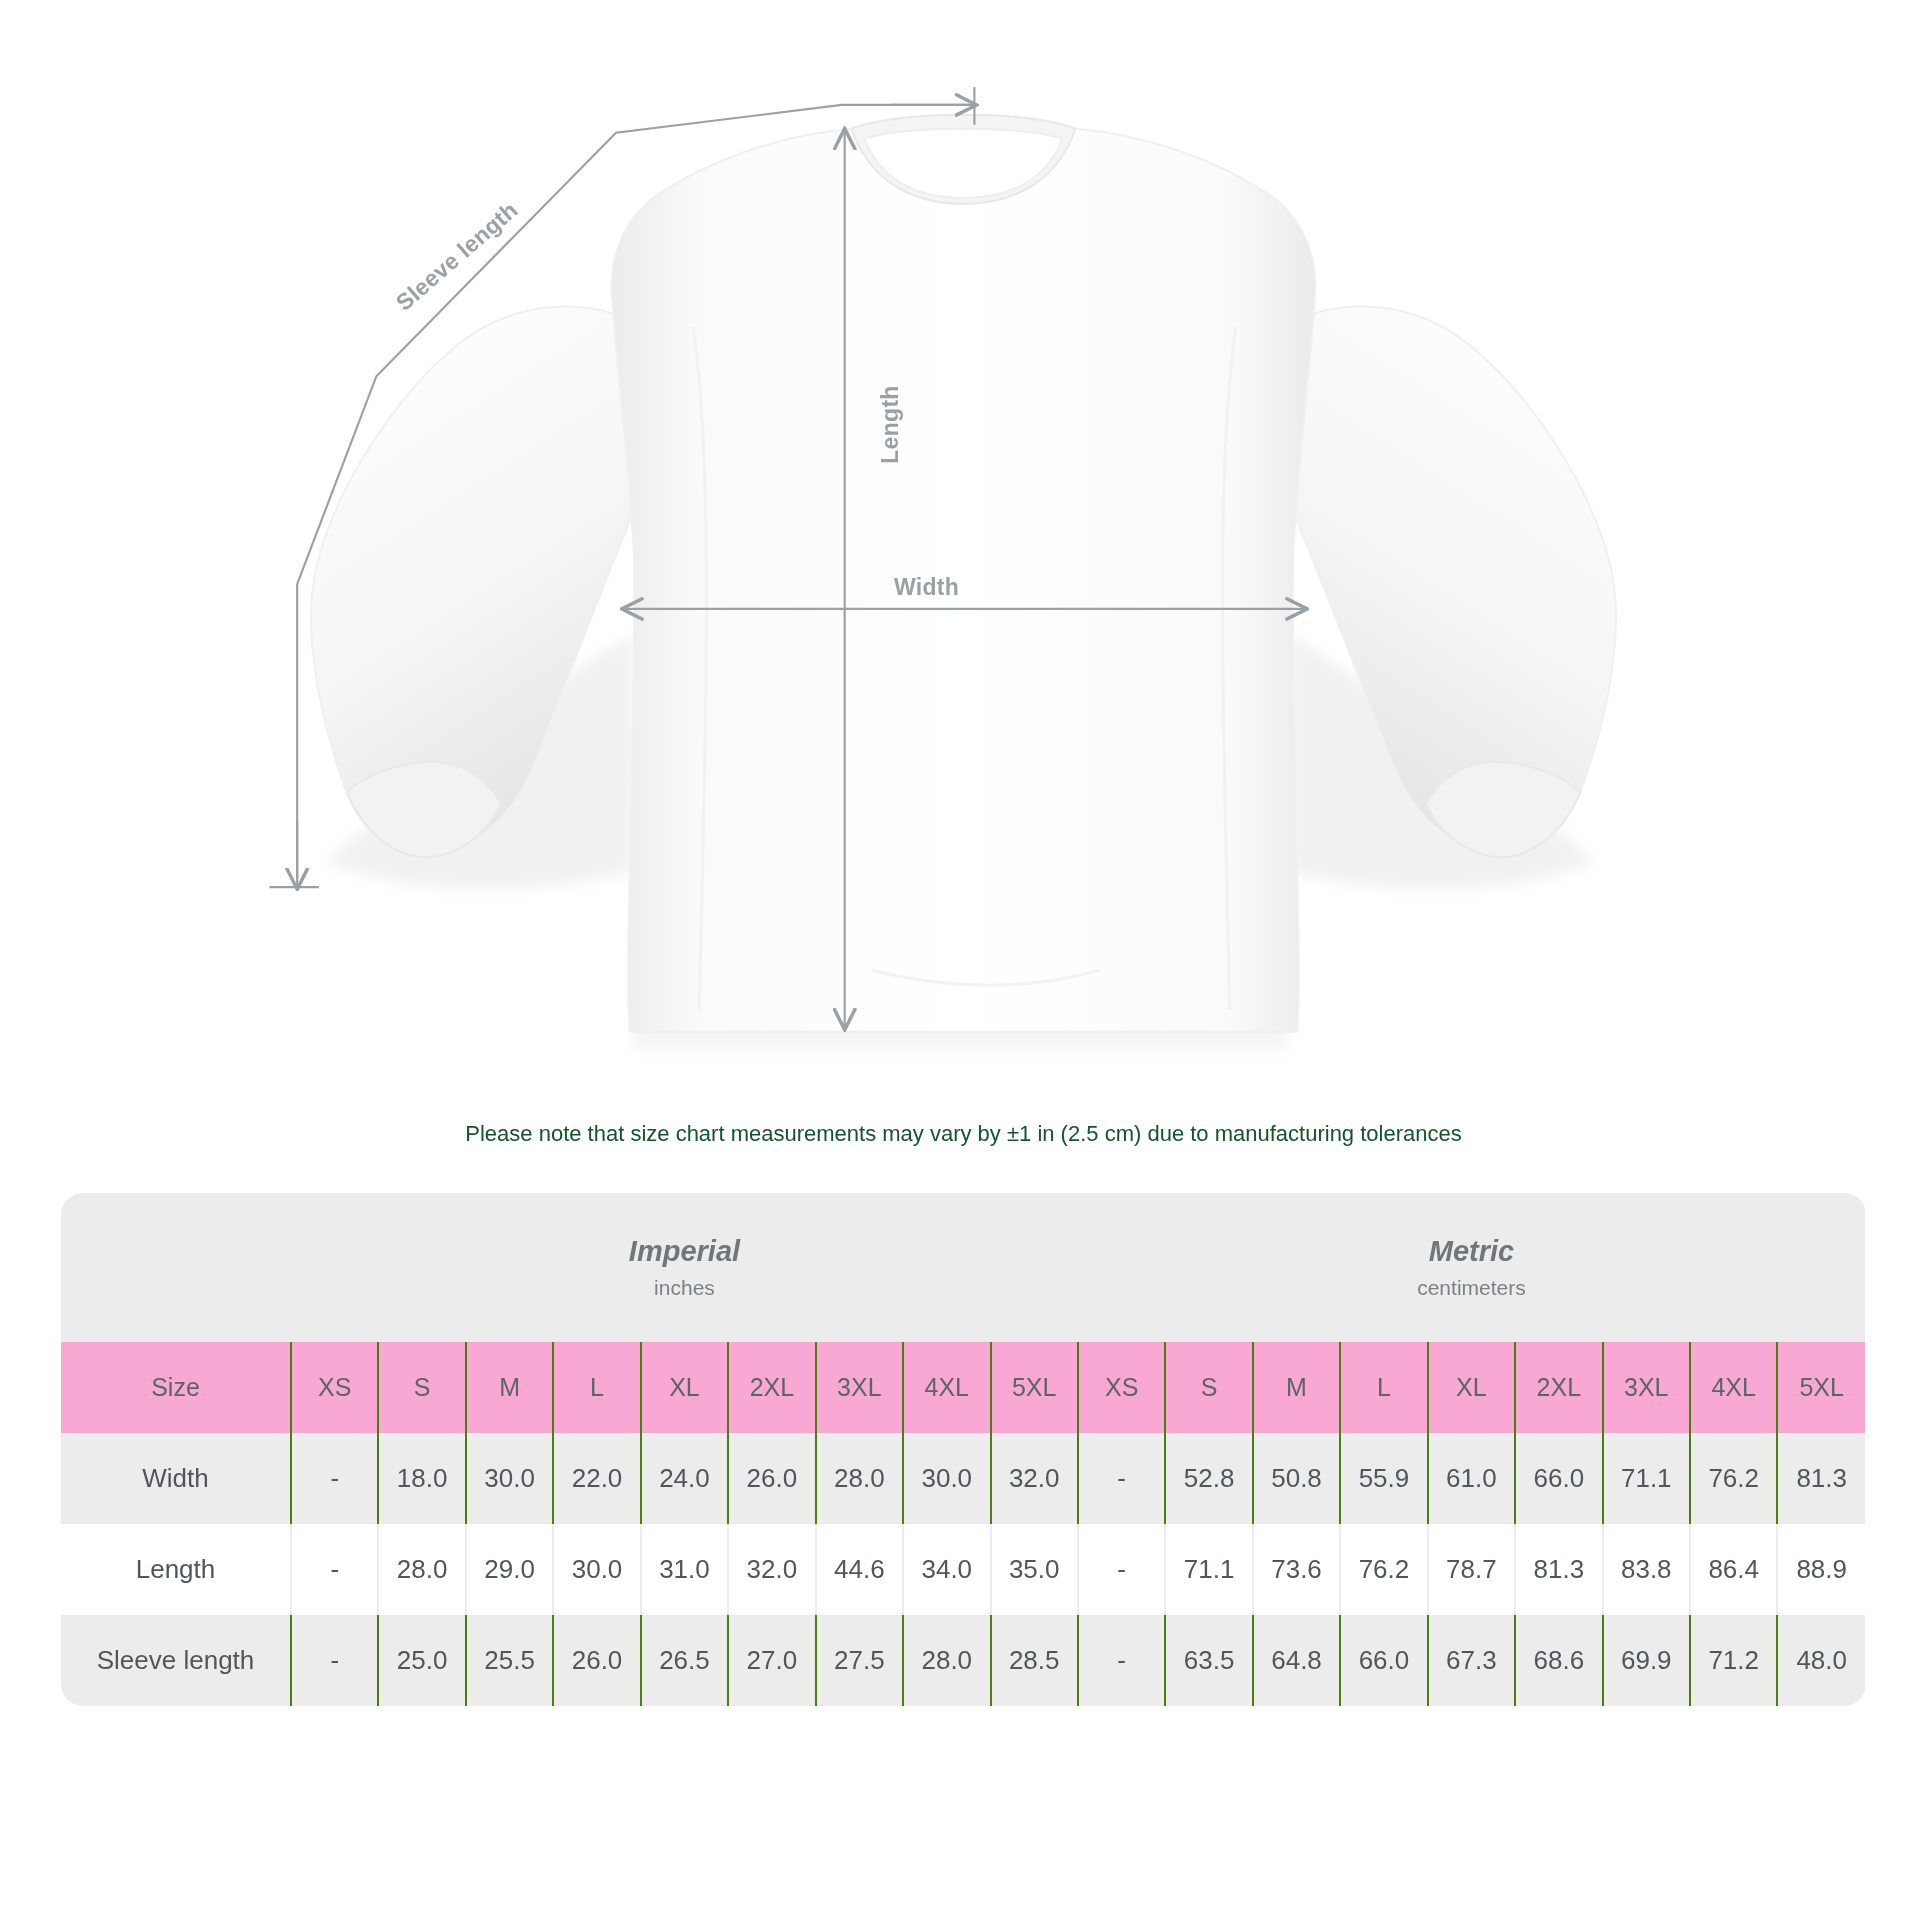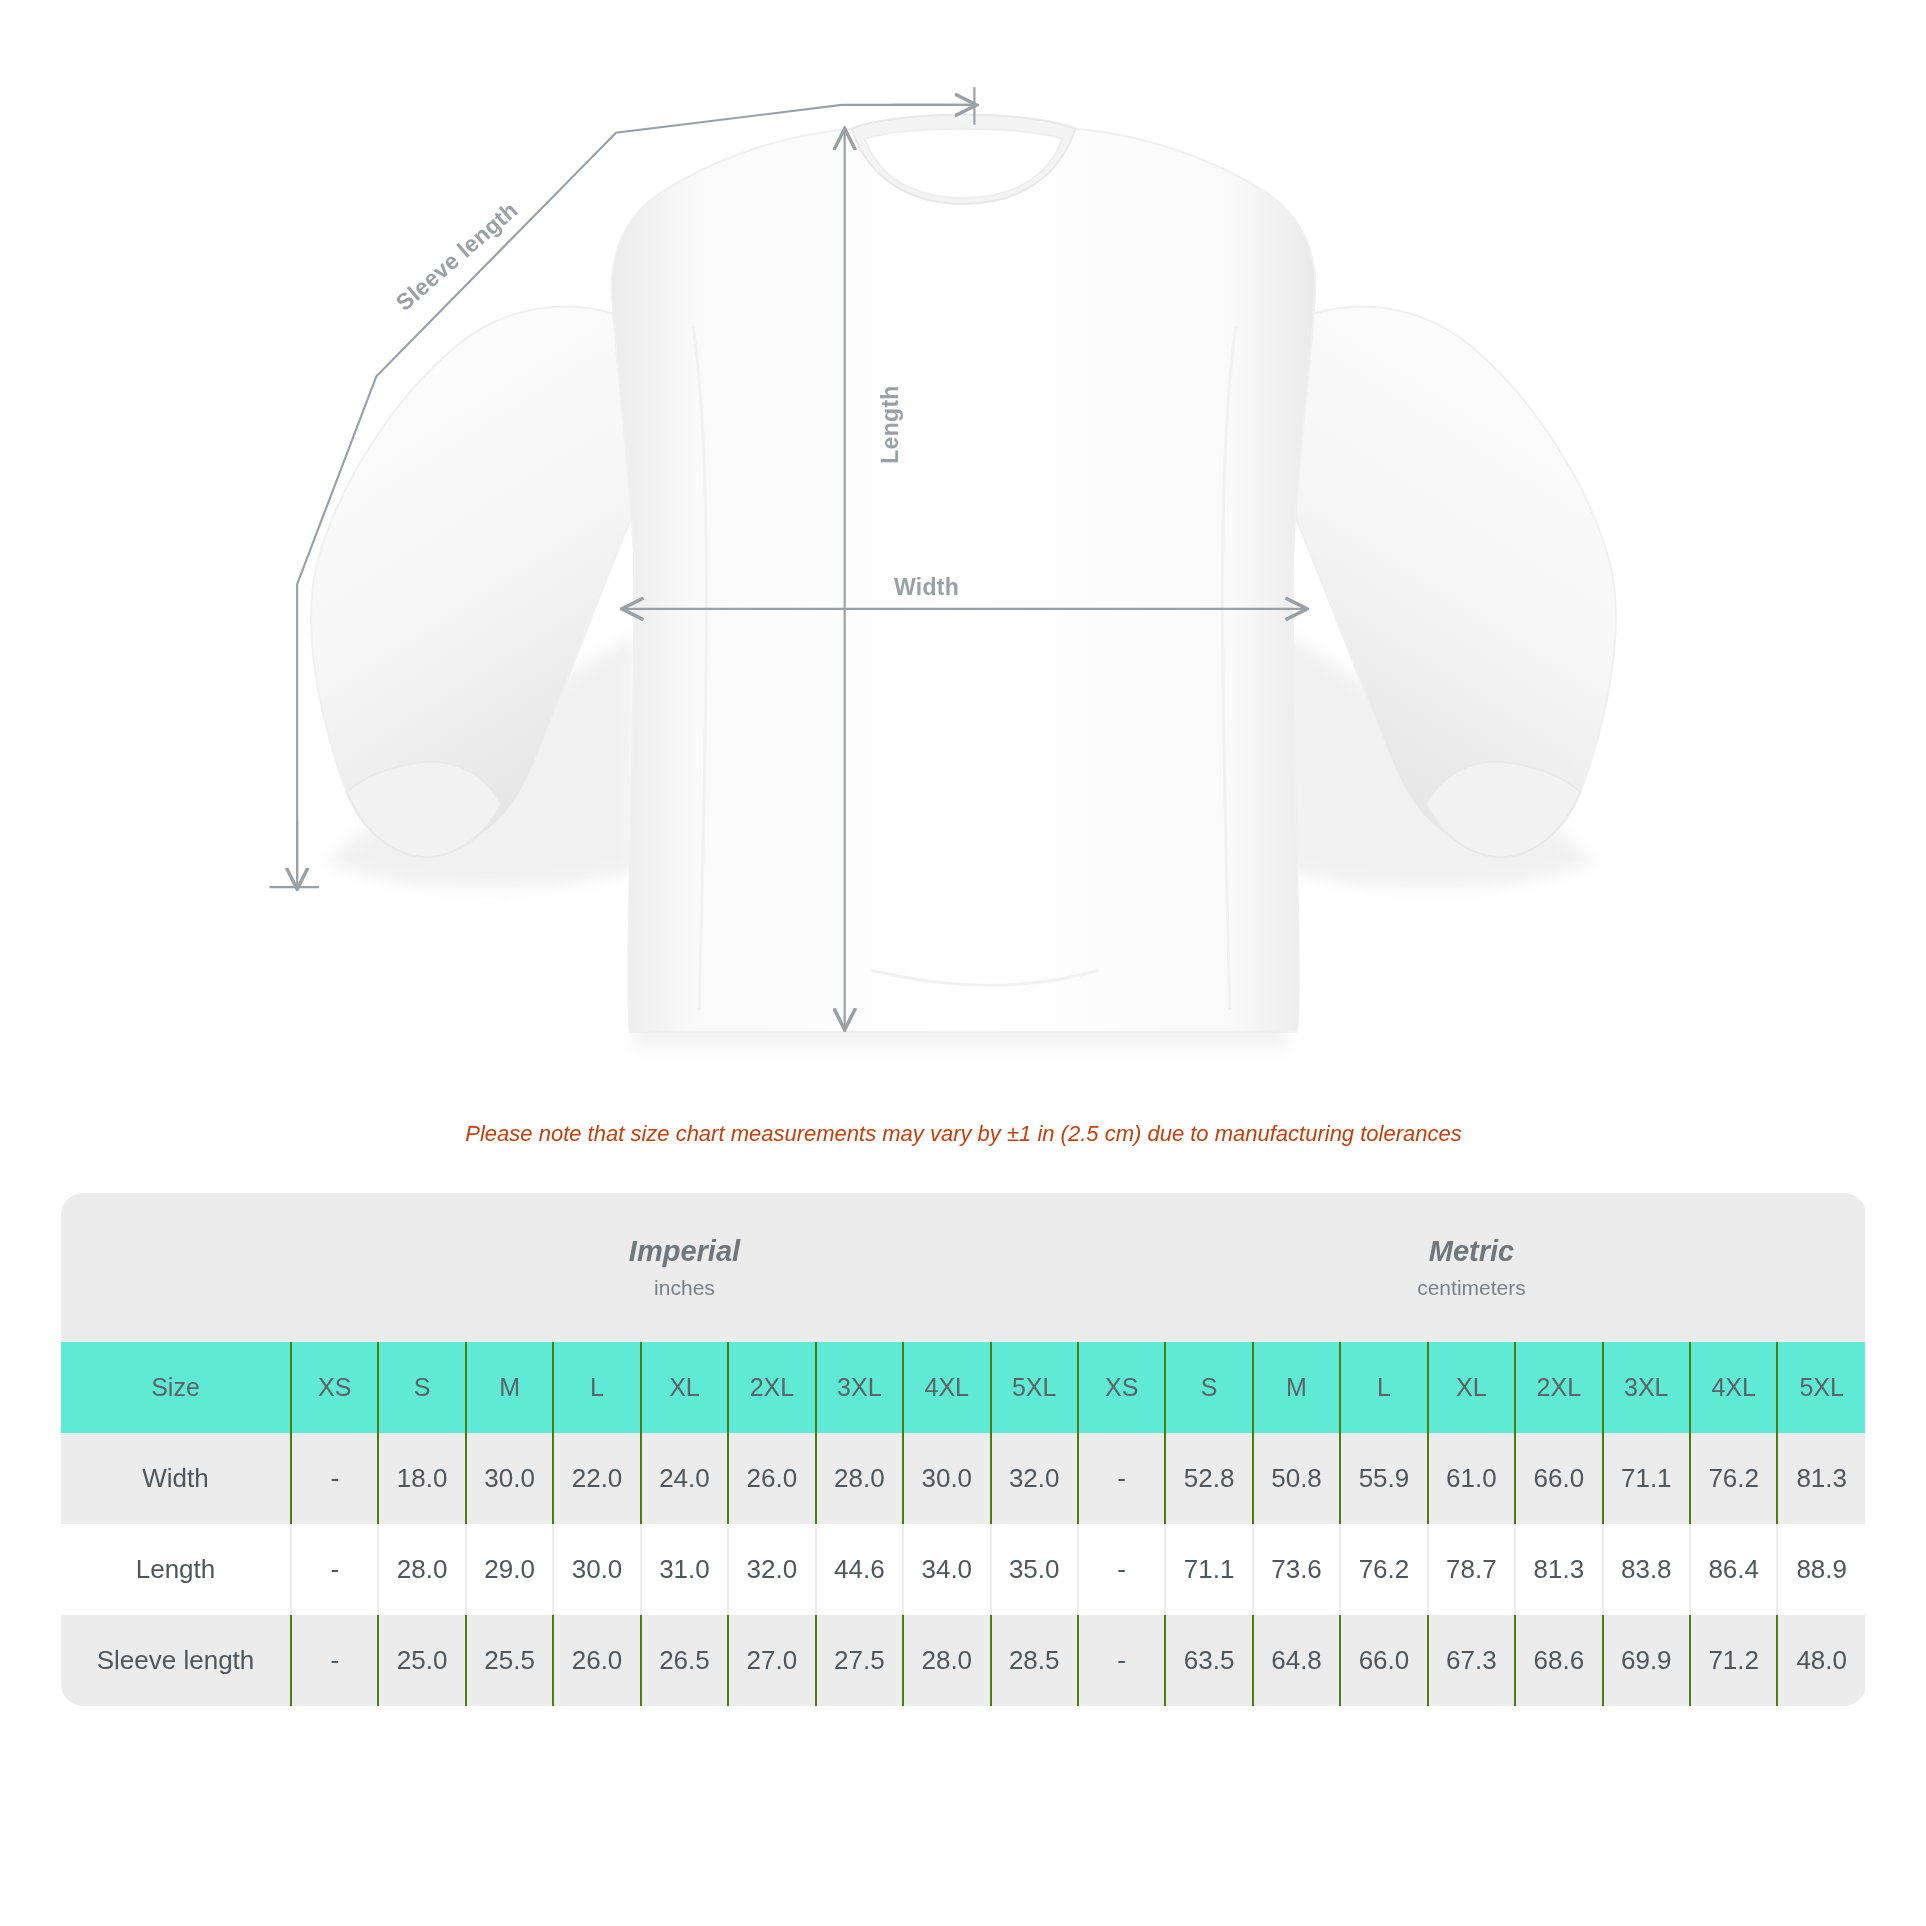--- a/index.html
+++ b/index.html
@@ -60,22 +60,21 @@
   .chart-title {
     text-align: center;
     font-size: 40px;
     font-weight: bold;
     color: #3d4447;
     margin-top: 42px;
   }
   .chart-note {
     text-align: center;
     font-size: 22px;
-    font-style: italic;
-    color: #c2410c;
+    color: #14532d;
     margin-top: 22px;
   }
 
   
   .table-wrap {
     margin: 46px 61px 0 61px;
     border-radius: 22px;
     overflow: hidden;
   }
   table.size-table {
@@ -99,21 +98,21 @@
     font-style: italic;
     font-weight: bold;
     color: #6f777c;
   }
   .unit-sub {
     font-size: 21px;
     color: #7b8287;
     margin-top: 8px;
   }
   .head-row td {
-    background: #5eead4;
+    background: #f9a8d4;
     height: 91px;
     font-size: 25px;
     font-weight: bold;
     color: #5c6468;
   }
   .data-row-alt td {
     background: #ececec;
   }
   .data-row td {
     background: #ffffff;

